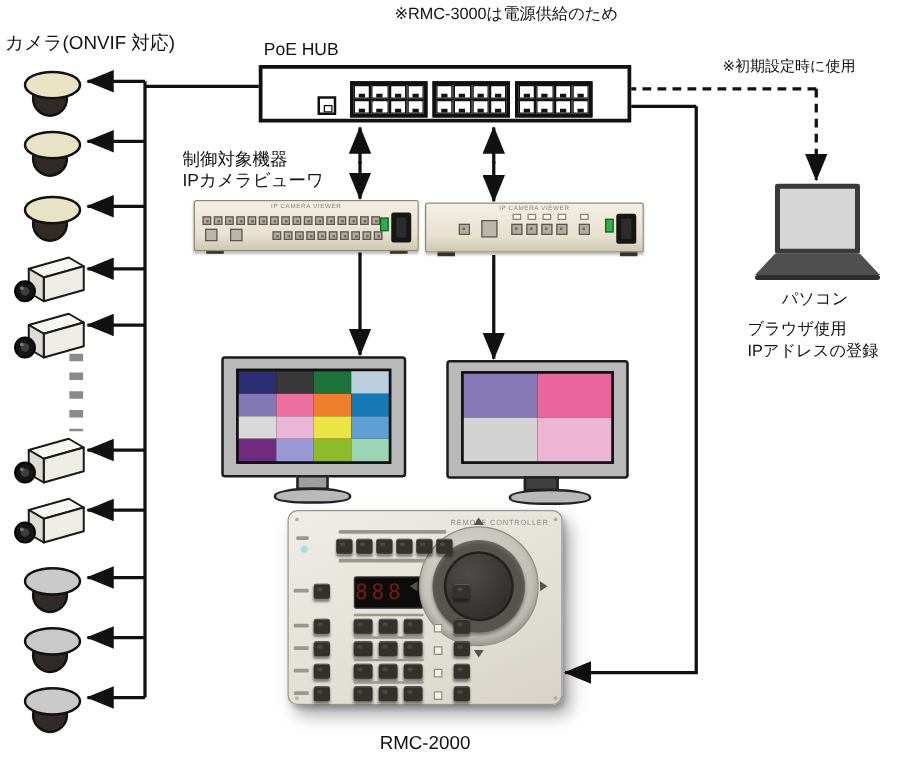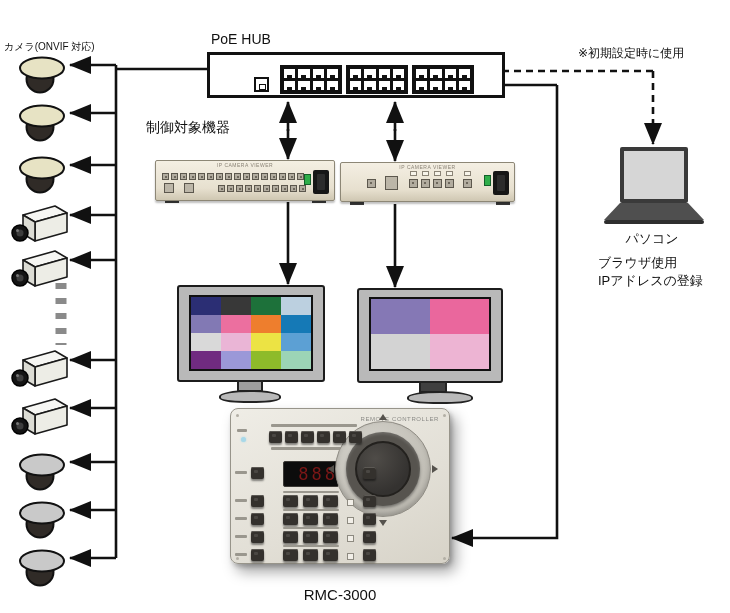--- a/index.html
+++ b/index.html
@@ -59,21 +59,21 @@
       background:linear-gradient(155deg,#efede6,#e2dfd6 60%,#d7d3c8);border:1px solid #97948a;
       box-shadow:6px 8px 14px rgba(0,0,0,.35),2px 3px 4px rgba(0,0,0,.2);box-sizing:border-box;z-index:2;}
   #rc .brand{position:absolute;right:10px;top:7px;font-size:6px;color:#8a8a86;letter-spacing:.6px;}
   .kbtn{position:absolute;width:13px;height:12px;background:#34312d;border-radius:2px;
         box-shadow:inset 0 1px 0 #5c5954,0 2px 2px rgba(0,0,0,.45);}
   .kbtn:after{content:"";position:absolute;left:3px;top:3px;width:4px;height:3px;background:#4a4743;border-radius:1px;}
   .strip{position:absolute;height:3px;background:#9a978e;border-radius:1px;}
   .wbox{position:absolute;width:7px;height:7px;background:#f2efe8;border:1px solid #8d8a80;box-sizing:border-box;}
   #rc-display{position:absolute;left:52px;top:52px;width:56px;height:26px;background:#0c0c0c;border:1px solid #3c3a36;
               border-radius:2px;box-sizing:border-box;color:#7c1717;font-family:"DejaVu Sans Mono",monospace;
-              font-size:17px;line-height:24px;letter-spacing:3px;text-align:right;}
+              font-size:17px;line-height:24px;letter-spacing:3px;text-align:left;}
   #rc-led{position:absolute;left:10px;top:28px;width:5px;height:5px;border-radius:50%;background:#a8d8e8;
           box-shadow:0 0 2px #a8d8e8;}
   #joy-outer{position:absolute;left:104px;top:12px;width:96px;height:96px;border-radius:50%;
              background:radial-gradient(circle at 40% 35%,#d8d6cf,#b4b1a8);border:1px solid #8e8b83;
              box-sizing:border-box;box-shadow:inset 0 -3px 5px rgba(0,0,0,.2);}
   #joy-mid{position:absolute;left:115px;top:23px;width:74px;height:74px;border-radius:50%;
            background:#57544f;box-shadow:inset 0 2px 3px rgba(255,255,255,.15),0 2px 3px rgba(0,0,0,.4);}
   #joy-knob{position:absolute;left:124px;top:32px;width:56px;height:56px;border-radius:50%;border:2px solid #23211e;
             background:radial-gradient(circle at 35% 30%,#4f4c48,#343230 70%);box-sizing:border-box;}
   .screw{position:absolute;width:3px;height:3px;border-radius:50%;background:#b2afa5;}
@@ -109,20 +109,21 @@
       <path d="M395,129 V161" fill="none" stroke="#111111" stroke-width="2.6" marker-end="url(#ah)"></path>
       <path d="M288,202 V284" fill="none" stroke="#111111" stroke-width="2.6" marker-end="url(#ah)"></path>
       <path d="M395,204 V287" fill="none" stroke="#111111" stroke-width="2.6" marker-end="url(#ah)"></path>
       <path d="M557,85 H474" fill="none" stroke="#111111" stroke-width="2.6" marker-end="url(#ah)"></path>
       <path d="M557,85 V538 H452" fill="none" stroke="#111111" stroke-width="2.6" marker-end="url(#ah)"></path>
       <path d="M653,71 H474" fill="none" stroke="#111111" stroke-width="2.6" stroke-dasharray="7 5" marker-end="url(#ah)"></path>
       <path d="M653,71 V144" fill="none" stroke="#111111" stroke-width="2.6" stroke-dasharray="7 5" marker-end="url(#ah)"></path>
       <path d="M61,283 V345" fill="none" stroke="#8a8a8a" stroke-width="11" stroke-dasharray="6 9"></path>
     </svg>
 
+  <div class="lbl center" style="left:240px;top:3px;width:330px;font-size:13px;">※RMC-3000は電源供給のため</div>
 
   <div class="lbl" style="left:211px;top:31px;font-size:14px;">PoE HUB</div>
   <div id="hub">
     <div class="uplink"></div>
   <div class="pgroup" style="left: 70px;">
         <div class="port"></div>
         <div class="port"></div>
         <div class="port"></div>
         <div class="port"></div>
         <div class="port"></div>
@@ -145,21 +146,21 @@
         <div class="port"></div>
         <div class="port"></div>
         <div class="port"></div>
         <div class="port"></div>
         <div class="port"></div>
         <div class="port"></div>
         <div class="port"></div>
       </div>
     </div>
 
-  <div class="lbl" style="left:4px;top:41px;font-size:10px;">カメラ(ONVIF 対応)</div>
+  <div class="lbl" style="left:4px;top:26px;font-size:15px;">カメラ(ONVIF 対応)</div>
   <div id="camera-column">
       <div class="cam" style="left: 17px; top: 55px;"><svg width="50" height="40" viewBox="0 0 50 40">
   <circle cx="23" cy="24" r="13.5" fill="#302b27" stroke="#111" stroke-width="2"></circle>
   <ellipse cx="18" cy="17" rx="5" ry="3" fill="#6f675f" opacity="0.8"></ellipse>
   <ellipse cx="25" cy="13" rx="22" ry="10.5" fill="#e7e3c4" stroke="#111" stroke-width="2"></ellipse>
         </svg></div>
       <div class="cam" style="left: 17px; top: 103px;"><svg width="50" height="40" viewBox="0 0 50 40">
   <circle cx="23" cy="24" r="13.5" fill="#302b27" stroke="#111" stroke-width="2"></circle>
   <ellipse cx="18" cy="17" rx="5" ry="3" fill="#6f675f" opacity="0.8"></ellipse>
   <ellipse cx="25" cy="13" rx="22" ry="10.5" fill="#e7e3c4" stroke="#111" stroke-width="2"></ellipse>
@@ -220,20 +221,21 @@
   <ellipse cx="25" cy="13" rx="22" ry="10.5" fill="#c9c9c9" stroke="#111" stroke-width="2"></ellipse>
         </svg></div>
       <div class="cam" style="left: 17px; top: 548px;"><svg width="50" height="40" viewBox="0 0 50 40">
   <circle cx="23" cy="24" r="13.5" fill="#302b27" stroke="#111" stroke-width="2"></circle>
   <ellipse cx="18" cy="17" rx="5" ry="3" fill="#6f675f" opacity="0.8"></ellipse>
   <ellipse cx="25" cy="13" rx="22" ry="10.5" fill="#c9c9c9" stroke="#111" stroke-width="2"></ellipse>
         </svg></div>
     </div>
 
   <div class="lbl" style="left:146px;top:119px;font-size:14px;">制御対象機器</div>
+  <div class="lbl" style="left:146px;top:136px;font-size:14px;">IPカメラビューワ</div>
 
   <div class="foot" style="left:165px;top:199px;"></div>
   <div class="foot" style="left:312px;top:199px;"></div>
   <div class="dev" id="viewer1" style="left:155px;top:160px;width:180px;">
     <div class="ptxt">IP CAMERA VIEWER</div>
     <div class="led" style="left:148px;top:13px;"></div>
     <div class="pwr" style="left:157px;top:9px;"></div>
     <div class="btn-m" style="left:8px;top:22px;"></div>
     <div class="btn-m" style="left:28px;top:22px;"></div>
   <div class="btn-s" style="left: 6px; top: 12px;"></div>
@@ -379,15 +381,15 @@
       <div class="kbtn" style="left: 92px; top: 140px; width: 15px;"></div>
       <div class="strip" style="left: 52px; top: 82px; width: 56px; height: 2px;"></div>
       <div class="strip" style="left: 52px; top: 100px; width: 56px; height: 2px;"></div>
       <div class="strip" style="left: 52px; top: 118px; width: 56px; height: 2px;"></div>
       <div class="strip" style="left: 52px; top: 136px; width: 56px; height: 2px;"></div>
       <div class="wbox" style="left: 116px; top: 90px;"></div>
       <div class="wbox" style="left: 116px; top: 108px;"></div>
       <div class="wbox" style="left: 116px; top: 126px;"></div>
       <div class="wbox" style="left: 116px; top: 144px;"></div>
     </div>
-  <div class="lbl center" style="left:230px;top:586px;width:220px;font-size:15px;">RMC-3000</div>
+  <div class="lbl center" style="left:230px;top:586px;width:220px;font-size:15px;">RMC-2000</div>
 
 </div>
 
 </body></html>

